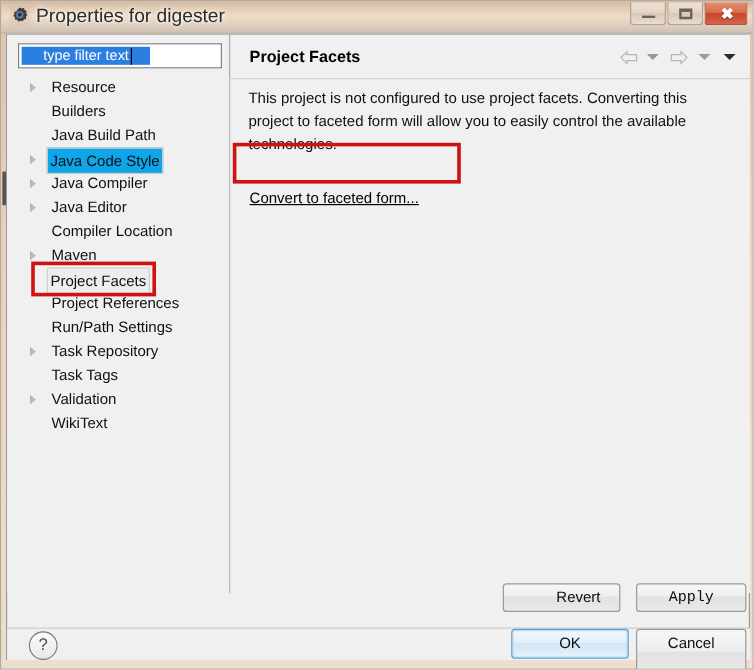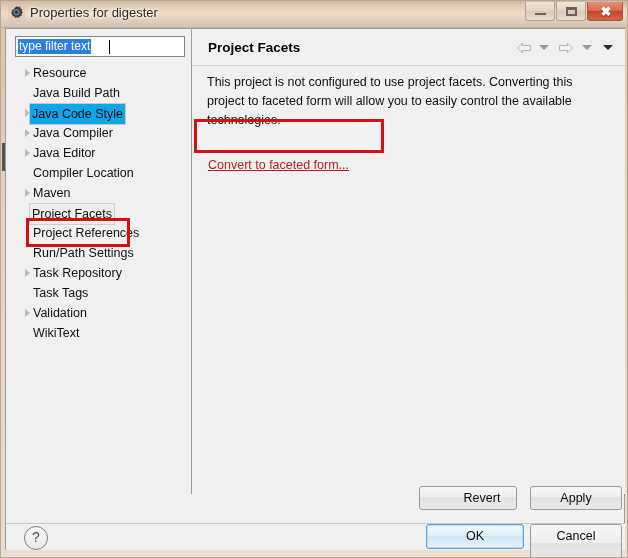--- a/index.html
+++ b/index.html
@@ -43,21 +43,21 @@
     border-bottom: 1px solid #c0b0a0;
   }
   #app-icon {
     position: absolute;
     left: 7px; top: 4px;
     width: 17px; height: 17px;
   }
   #title-text {
     position: absolute;
     left: 29px; top: 4px;
-    font-size: 13px;
+    font-size: 16px;
     color: #2b2b2b;
     text-shadow: 0 0 3px rgba(255,255,255,0.9), 0 0 5px rgba(255,255,255,0.8);
     white-space: nowrap;
   }
   .caption-btn {
     position: absolute;
     top: 1px;
     height: 19px;
     box-sizing: border-box;
     border: 1px solid #b3a191;
@@ -129,21 +129,21 @@
     left: 9px; top: 7px;
     width: 170px;
     height: 21px;
     background: #ffffff;
     border: 1px solid #848484;
     box-sizing: border-box;
   }
   #filter-value {
     position: absolute;
     left: 2px; top: 2px;
-    padding: 0 1px;
+    padding: 0 18px;
     background: #2a7fe0;
     color: #ffffff;
     font-size: 12px;
     line-height: 15px;
     white-space: nowrap;
   }
   #caret {
     position: absolute;
     left: 93px; top: 3px;
     width: 1px; height: 14px;
@@ -155,21 +155,21 @@
     left: 0; top: 34px;
     width: 185px;
     height: 430px;
     background: #f0f0f0;
     overflow: hidden;
   }
   .tree-item {
     position: relative;
     height: 20px;
     line-height: 20px;
-    padding-left: 24px;
+    padding-left: 34px;
     font-size: 12.5px;
     color: #101010;
     white-space: nowrap;
     cursor: default;
   }
   .tree-item .arrow {
     position: absolute;
     left: 19px; top: 6px;
     width: 0; height: 0;
     border-left: 5px solid #b9b9b9;
@@ -247,21 +247,21 @@
     left: 15px; top: 44px;
     width: 400px;
     font-size: 12.5px;
     line-height: 19px;
     color: #101010;
   }
   #facet-link {
     position: absolute;
     left: 16px; top: 129px;
     font-size: 12.5px;
-    color: #b91c1c;
+    color: #000000;
     text-decoration: underline;
     cursor: pointer;
     white-space: nowrap;
   }
 
   
   .redbox {
     position: absolute;
     border: 3px solid #cf1111;
     box-sizing: border-box;
@@ -284,21 +284,21 @@
     font-size: 12.5px;
     color: #0d0d0d;
     text-align: center;
     line-height: 22px;
     border: 1px solid #9a9a9a;
     border-radius: 3px;
     background: linear-gradient(180deg,#f6f6f6 0%, #eeeeee 45%, #e2e2e2 48%, #e9e9e9 100%);
     cursor: default;
   }
   #btn-revert { left: 413px; top: 5px; width: 98px; padding-left: 28px; }
-  #btn-apply  { left: 524px; top: 5px; width: 92px; }
+  #btn-apply  { left: 524px; top: 5px; width: 92px; font-family: Liberation Mono, monospace; }
 
   #bottom-sep {
     position: absolute;
     left: 0; top: 494px;
     width: 619px;
     height: 1px;
     background: #c8c8c8;
   }
 
   
@@ -388,20 +388,23 @@
         <span id="caret"></span>
       </div>
 
       <div id="tree">
 
         <div class="tree-item">
           <span class="arrow"></span>
           <span class="lbl">Resource</span>
         </div>
 
+        <div class="tree-item">
+          <span class="lbl">Builders</span>
+        </div>
 
         <div class="tree-item">
           <span class="lbl">Java Build Path</span>
         </div>
 
         <div class="tree-item focus">
           <span class="arrow"></span>
           <span class="lbl">Java Code Style</span>
         </div>
 

